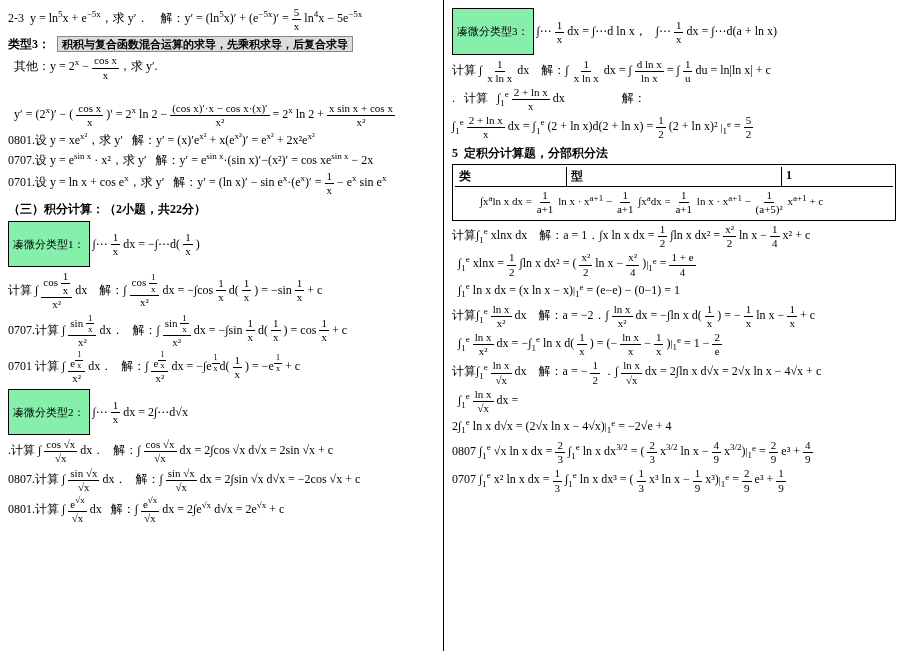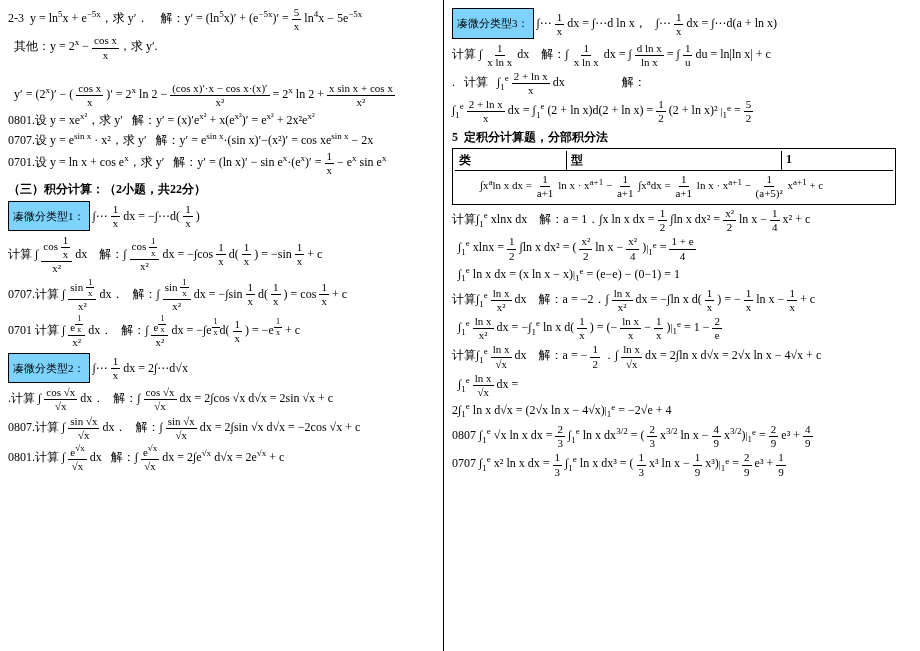--- a/index.html
+++ b/index.html
@@ -22,25 +22,25 @@
       width: 460px;
       padding: 6px 8px;
       overflow: hidden;
     }
     .math-line {
       line-height: 1.5;
       margin-bottom: 1px;
     }
     .box-label {
       border: 1px solid #000;
-      padding: 6px 4px;
+      padding: 14px 4px;
       font-size: 11px;
       display: inline-block;
       margin: 2px 0;
-      background: #7dd3fc;
+      background: #86efac;
     }
     sub { font-size: 9px; }
     sup { font-size: 9px; }
     .frac {
       display: inline-flex;
       flex-direction: column;
       align-items: center;
       vertical-align: middle;
       font-size: 11px;
     }
@@ -67,20 +67,24 @@
     <span>2-3&nbsp;&nbsp;y = ln<sup>5</sup>x + e<sup>−5x</sup>，求 y′．&nbsp;&nbsp;&nbsp;&nbsp;解：y′ = (ln<sup>5</sup>x)′ + (e<sup>−5x</sup>)′ = </span>
     <span>
       <span class="frac">
           <span class="num">5</span>
           <span class="den">x</span>
         </span>
       ln<sup>4</sup>x − 5e<sup>−5x</sup>
     </span>
   </div>
 
+  <div class="math-line mt2">
+    <span class="section-num">类型3：</span>
+    <span class="highlight-box">积积与复合函数混合运算的求导，先乘积求导，后复合求导</span>
+  </div>
 
 
   <div class="math-line">
     &nbsp;&nbsp;其他：y = 2<sup>x</sup> −
     <span class="frac">
         <span class="num">cos x</span>
         <span class="den">x</span>
       </span>，求 y′.
   </div>
 

